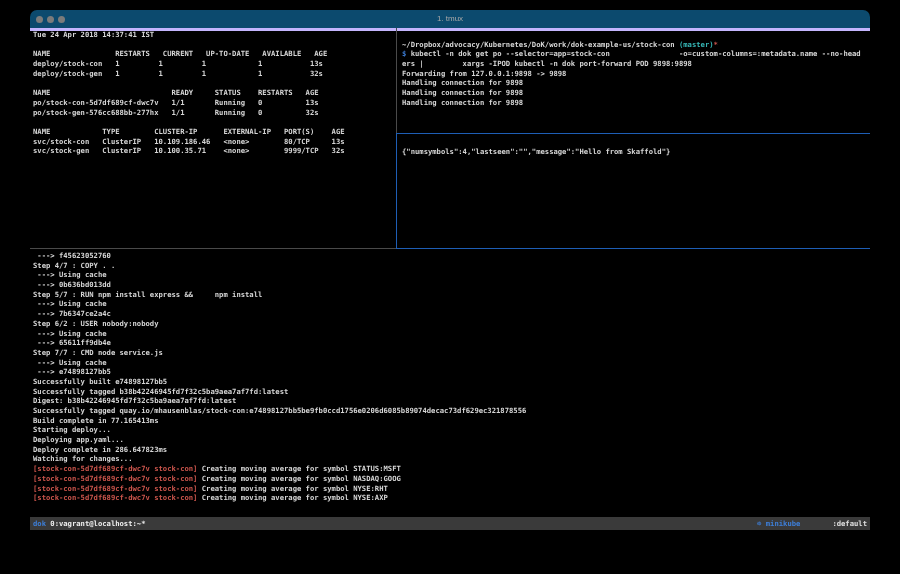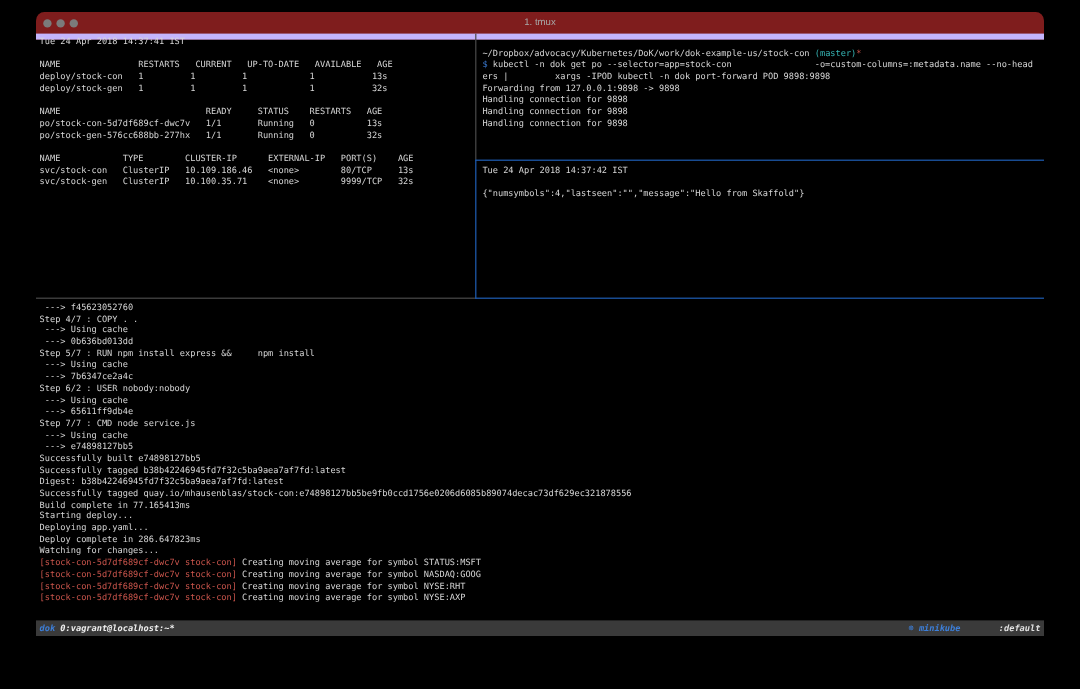--- a/index.html
+++ b/index.html
@@ -1,36 +1,36 @@
 <!DOCTYPE html>
 <html><head>
 <meta charset="utf-8">
 <style>
   html,body{margin:0;padding:0;background:#000;}
   .stage{position:relative;width:900px;height:574px;background:#000;overflow:hidden;
          font-family:"DejaVu Sans Mono","Liberation Mono",monospace;}
   .window{position:absolute;left:30px;top:10px;width:840px;height:535px;background:#000;
           border-radius:7px;overflow:hidden;}
-  .titlebar{position:absolute;left:0;top:0;width:840px;height:18px;background:#7f1d1d;
-            border-bottom:5px solid #c4b5fd;}
+  .titlebar{position:absolute;left:0;top:0;width:840px;height:18px;background:#0c4a6e;
+            border-bottom:3px solid #c4b5fd;}
   .lights{position:absolute;left:6px;top:6px;display:flex;gap:4px;}
   .light{width:7px;height:7px;border-radius:50%;background:#7b7b7b;}
   .title{position:absolute;left:0;top:0;width:100%;height:18px;line-height:18px;text-align:center;
          color:#a8a8a8;font-size:8px;font-family:"Liberation Sans",sans-serif;}
   .pane{position:absolute;}
-  .line{white-space:pre;font-size:7.2px;line-height:9.7px;height:9.7px;font-weight:normal;color:#d6d6d6;}
+  .line{white-space:pre;font-size:7.2px;line-height:9.7px;height:9.7px;font-weight:bold;color:#d6d6d6;}
   .c-fg{color:#d6d6d6;}
   .c-cyan{color:#36b6b6;text-align:center;}
   .c-red{color:#cb554c;}
   .c-blue{color:#3d7fd9;}
   .divider{position:absolute;}
   .div-gray{background:#4a4a4a;}
   .div-blue{background:#1e5eb5;}
   .statusbar{position:absolute;left:0;top:507px;width:840px;height:13px;background:#3a3a3a;
-             font-size:7.2px;line-height:13px;font-weight:bold;font-style:italic;}
+             font-size:7.2px;line-height:13px;font-weight:bold;}
   .status-left{position:absolute;left:3px;top:0;white-space:pre;}
   .status-right{position:absolute;right:3px;top:0;white-space:pre;}
   .s-session{color:#3d7fd9;}
   .s-window{color:#efefef;}
   .s-kicon{color:#3d7fd9;}
   .s-context{color:#3d7fd9;}
   .s-namespace{color:#e0e0e0;margin-left:32px;}
 </style>
 </head>
 <body>
@@ -73,21 +73,20 @@
           <div class="line">ers |         xargs -IPOD kubectl -n dok port-forward POD 9898:9898</div>
           <div class="line">Forwarding from 127.0.0.1:9898 -&gt; 9898</div>
           <div class="line">Handling connection for 9898</div>
           <div class="line">Handling connection for 9898</div>
           <div class="line">Handling connection for 9898</div>
         </div>
     </div>
 
     <div class="pane" style="left:367px;top:124px;width:473px;height:114px;">
       <div style="padding:3px 0 0 5px;">
-          <div class="line">Tue 24 Apr 2018 14:37:42 IST</div>
           <div class="line">&nbsp;</div>
           <div class="line">{"numsymbols":4,"lastseen":"","message":"Hello from Skaffold"}</div>
         </div>
     </div>
 
     <div class="pane" style="left:0;top:239px;width:840px;height:268px;">
       <div style="padding:2px 0 0 3px;">
           <div class="line"> ---&gt; f45623052760</div>
           <div class="line">Step 4/7 : COPY . .</div>
           <div class="line"> ---&gt; Using cache</div>

